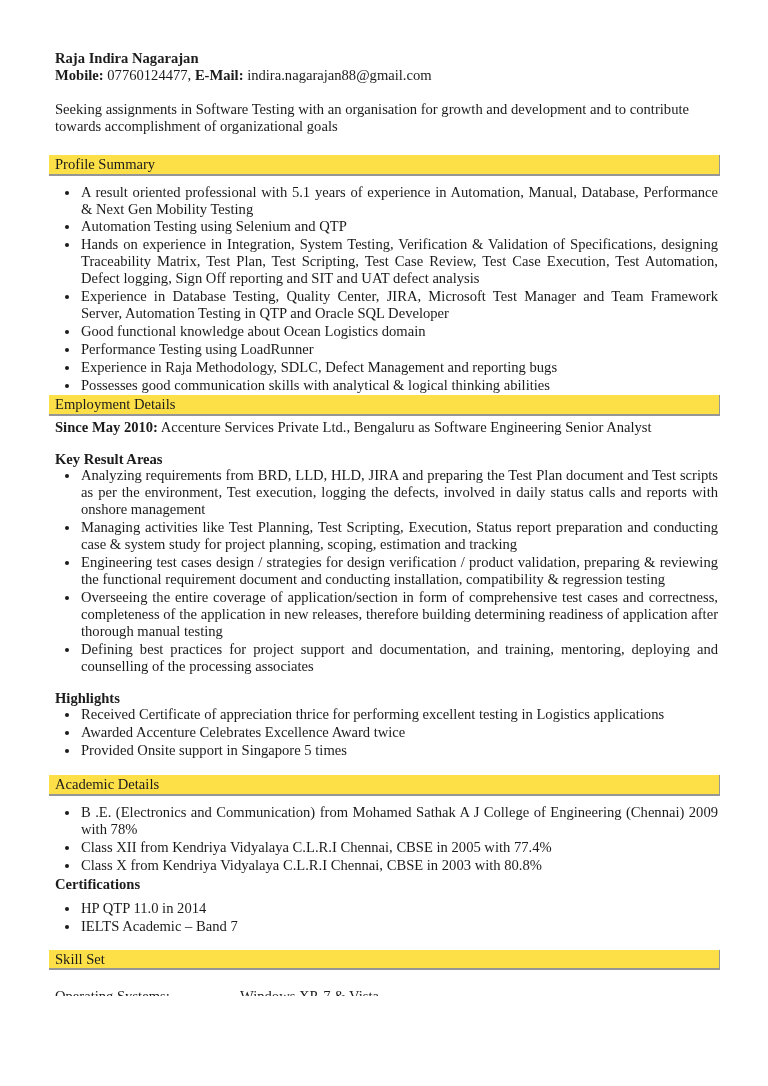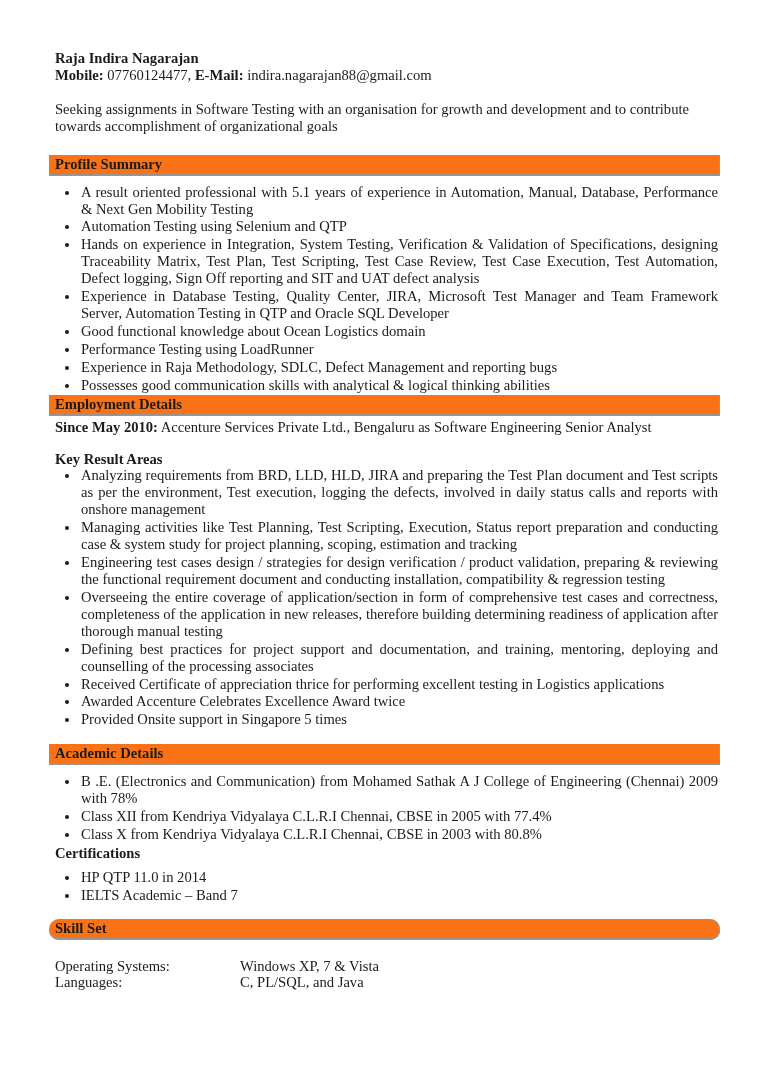--- a/index.html
+++ b/index.html
@@ -12,31 +12,31 @@
     padding: 50px 50px 0 55px;
     font-family: "Liberation Serif", serif;
     font-size: 14.6px;
     line-height: 1.16;
     color: #1b1b1b;
   }
   .name { font-weight: 700; }
   .bold { font-weight: 700; }
   .objective { margin-top: 17px; max-width: 650px; }
   .section-bar {
-    background: #f97316;
+    background: #fde047;
     box-shadow: inset 0 -2px 0 #969696, inset -1px 0 0 #969696;
-    font-weight: 700;
+    font-weight: 400;
     padding: 1px 4px 3px 6px;
     margin-left: -6px;
     margin-right: -2px;
   }
   .mt-profile   { margin-top: 20px; }
   .mt-employ    { margin-top: 1px; }
   .mt-academic  { margin-top: 16px; }
-  .mt-skill     { margin-top: 15px; border-radius: 10px; }
+  .mt-skill     { margin-top: 15px; }
   ul.bullets {
     margin: 8px 0 0 0;
     padding-left: 25px;
     list-style: disc outside;
   }
   ul.bullets.tight { margin-top: 0; }
   ul.bullets li {
     text-align: justify;
     padding-left: 1px;
     margin: 0 0 1px 0;
@@ -81,20 +81,21 @@
 
   <div class="sub-title">Key Result Areas</div>
   <ul class="bullets tight">
     <li>Analyzing requirements from BRD, LLD, HLD, JIRA and preparing the Test Plan document and Test scripts as per the environment, Test execution, logging the defects, involved in daily status calls and reports with onshore management</li>
     <li>Managing activities like Test Planning, Test Scripting, Execution, Status report preparation and conducting case &amp; system study for project planning, scoping, estimation and tracking</li>
     <li>Engineering test cases design / strategies for design verification / product validation, preparing &amp; reviewing the functional requirement document and conducting installation, compatibility &amp; regression testing</li>
     <li>Overseeing the entire coverage of application/section in form of comprehensive test cases and correctness, completeness of the application in new releases, therefore building determining readiness of application after thorough manual testing</li>
     <li>Defining best practices for project support and documentation, and training, mentoring, deploying and counselling of the processing associates</li>
   </ul>
 
+  <div class="sub-title">Highlights</div>
   <ul class="bullets tight">
     <li>Received Certificate of appreciation thrice for performing excellent testing in Logistics applications</li>
     <li>Awarded Accenture Celebrates Excellence Award twice</li>
     <li>Provided Onsite support in Singapore 5 times</li>
   </ul>
 
   <div class="section-bar mt-academic">Academic Details</div>
   <ul class="bullets">
     <li>B .E. (Electronics and Communication) from Mohamed Sathak A J College of Engineering (Chennai)  2009 with 78%</li>
     <li>Class XII from Kendriya Vidyalaya C.L.R.I Chennai, CBSE in 2005 with 77.4%</li>

